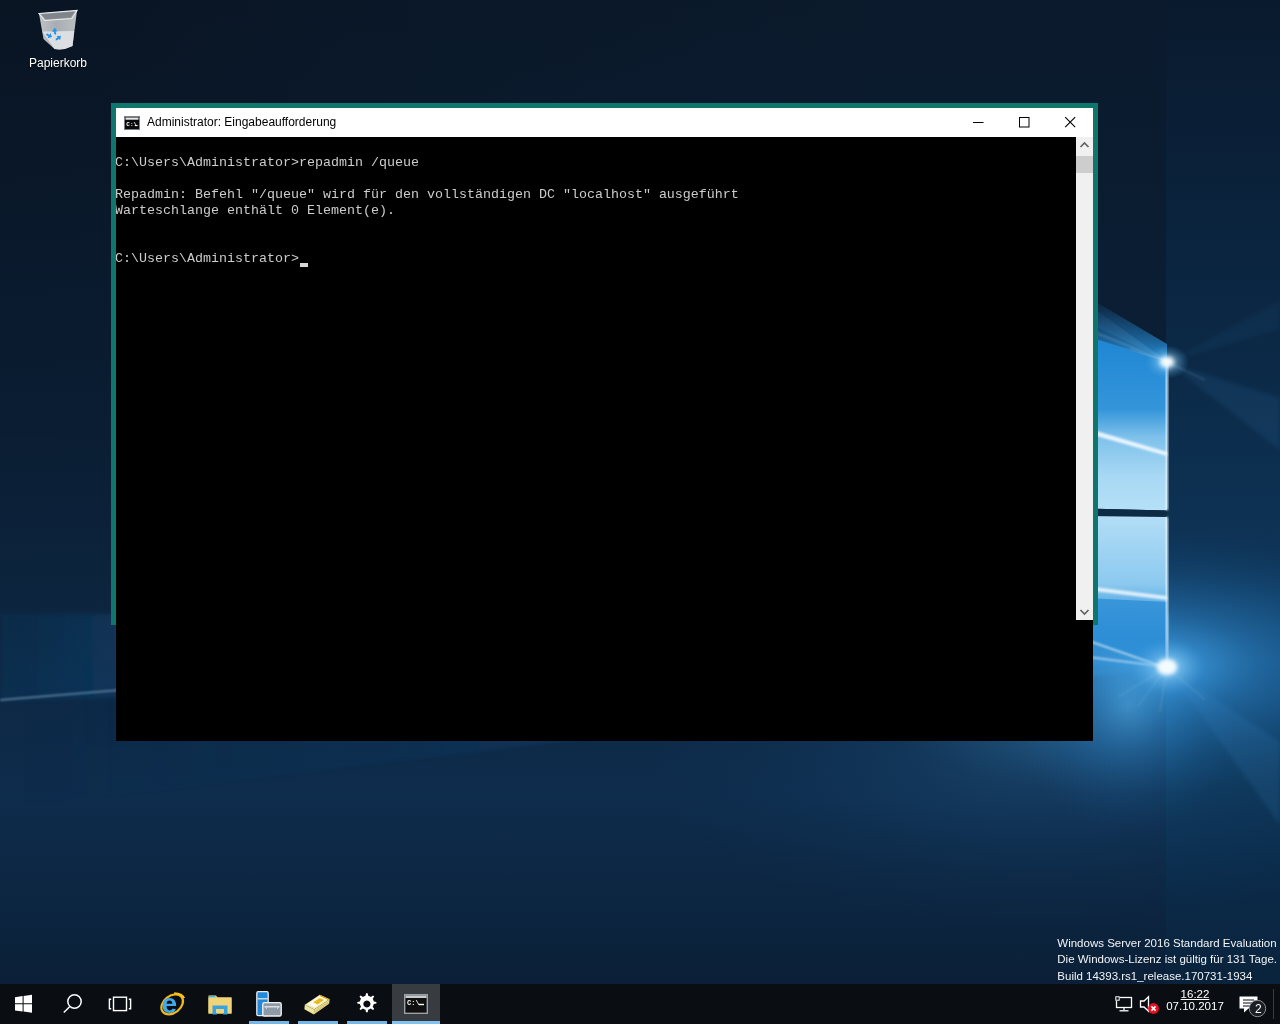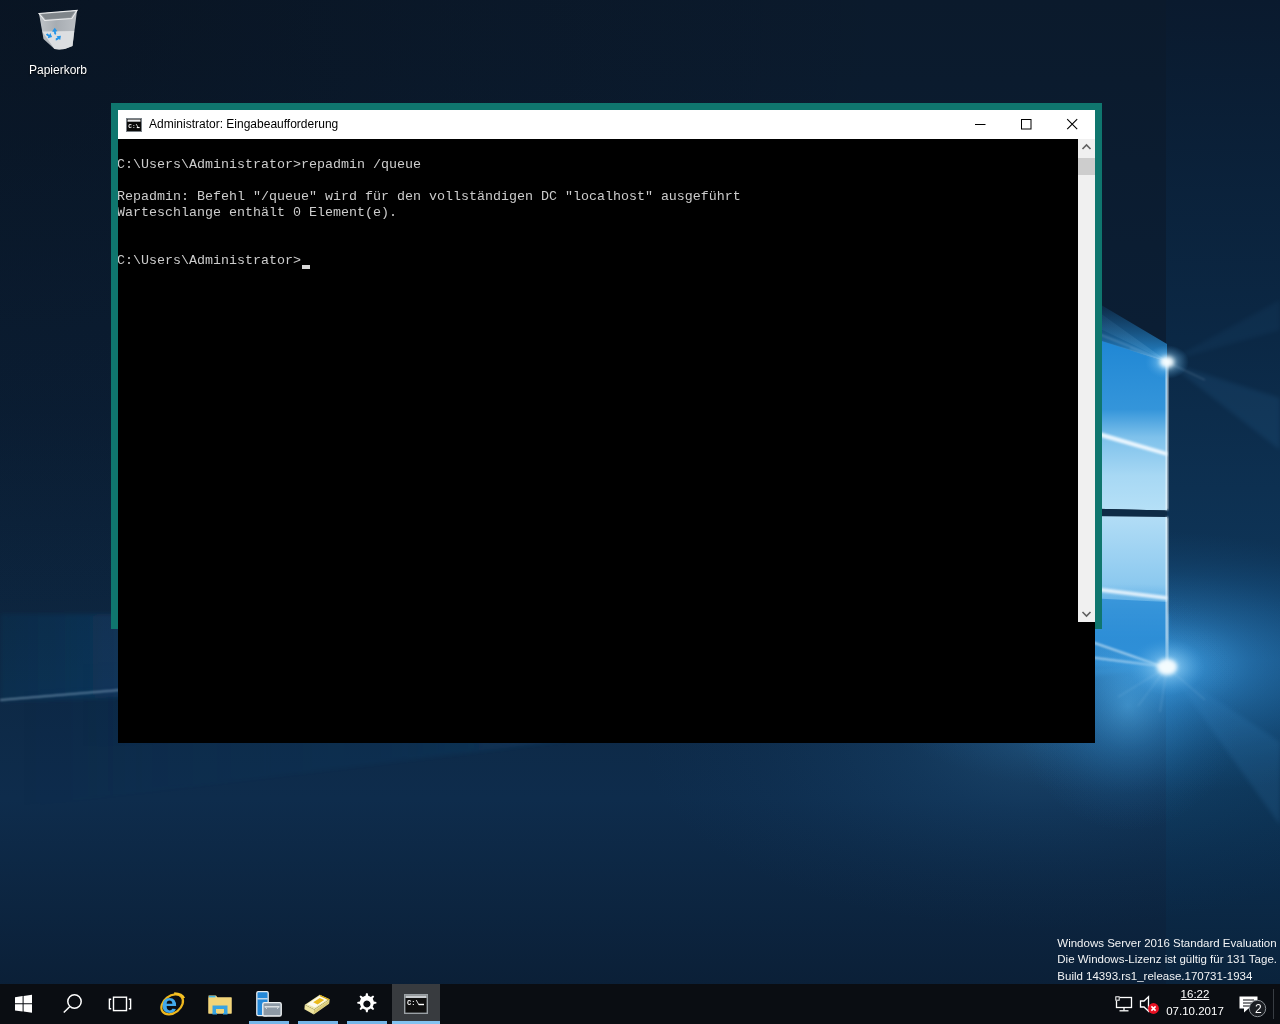--- a/index.html
+++ b/index.html
@@ -1,45 +1,45 @@
 <!DOCTYPE html>
 <html><head>
 <meta charset="utf-8">
 <style>
   html,body{margin:0;padding:0;}
   body{width:1280px;height:1024px;overflow:hidden;position:relative;
        font-family:"Liberation Sans",sans-serif;background:#0b1b30;}
   #wall{position:absolute;left:0;top:0;}
   
   #bin{position:absolute;left:14px;top:8px;width:88px;text-align:center;}
-  #bin .lbl{margin-top:9px;font-size:12px;color:#fff;text-shadow:0 1px 2px rgba(0,0,0,.9);}
+  #bin .lbl{margin-top:2px;font-size:12px;color:#fff;text-shadow:0 1px 2px rgba(0,0,0,.9);}
   
   #win{position:absolute;left:111px;top:103px;width:977px;height:512px;
-       border:7px solid #0f766e;background:#000;}
+       border:5px solid #0f766e;background:#000;}
   #titlebar{position:absolute;left:0;top:0;width:977px;height:29px;background:#fff;}
   #title{position:absolute;left:31px;top:7px;font-size:12px;color:#000;white-space:nowrap;}
   #tbicon{position:absolute;left:8px;top:7px;}
   .capbtn{position:absolute;top:0;width:46px;height:29px;}
   #console{position:absolute;left:0;top:29px;width:977px;height:604px;background:#000;overflow:hidden;}
   #ctext{position:absolute;left:-1px;top:18px;margin:0;font-family:"Liberation Mono",monospace;
          font-size:13.34px;line-height:16px;color:#cccccc;}
   #cursor{position:absolute;left:184px;top:126px;width:8px;height:3.5px;background:#d8d8d8;}
   #sbar{position:absolute;right:0;top:0;width:17px;height:483px;background:#f0f0f0;}
   #sthumb{position:absolute;left:0;top:19px;width:17px;height:17px;background:#cdcdcd;}
   .sarrow{position:absolute;left:0;width:17px;height:17px;}
   
   #wm{position:absolute;right:3px;top:935px;color:rgba(255,255,255,.95);
       font-size:11.5px;line-height:16.3px;}
   
   #taskbar{position:absolute;left:0;top:984px;width:1280px;height:40px;background:#0a0d12;}
   .tbtn{position:absolute;top:0;height:40px;}
   .uline{position:absolute;top:37px;height:3px;background:#74b6e8;}
   #clock{position:absolute;left:1155px;top:0px;width:80px;height:40px;color:#fff;
          font-size:11.5px;text-align:center;}
-  #clock .t1{margin-top:4px;text-decoration:underline;} #clock .t2{margin-top:5px;}
+  #clock .t1{margin-top:4px;text-decoration:underline;} #clock .t2{}
 </style>
 </head>
 <body>
 <svg id="wall" width="1280" height="1024" viewBox="0 0 1280 1024">
 <defs>
   <linearGradient id="base" x1="0" y1="0" x2="0" y2="1">
     <stop offset="0" stop-color="#0b1a2c"></stop>
     <stop offset="0.4" stop-color="#0b1f36"></stop>
     <stop offset="0.62" stop-color="#0d2742"></stop>
     <stop offset="0.78" stop-color="#0e2c4c"></stop>

